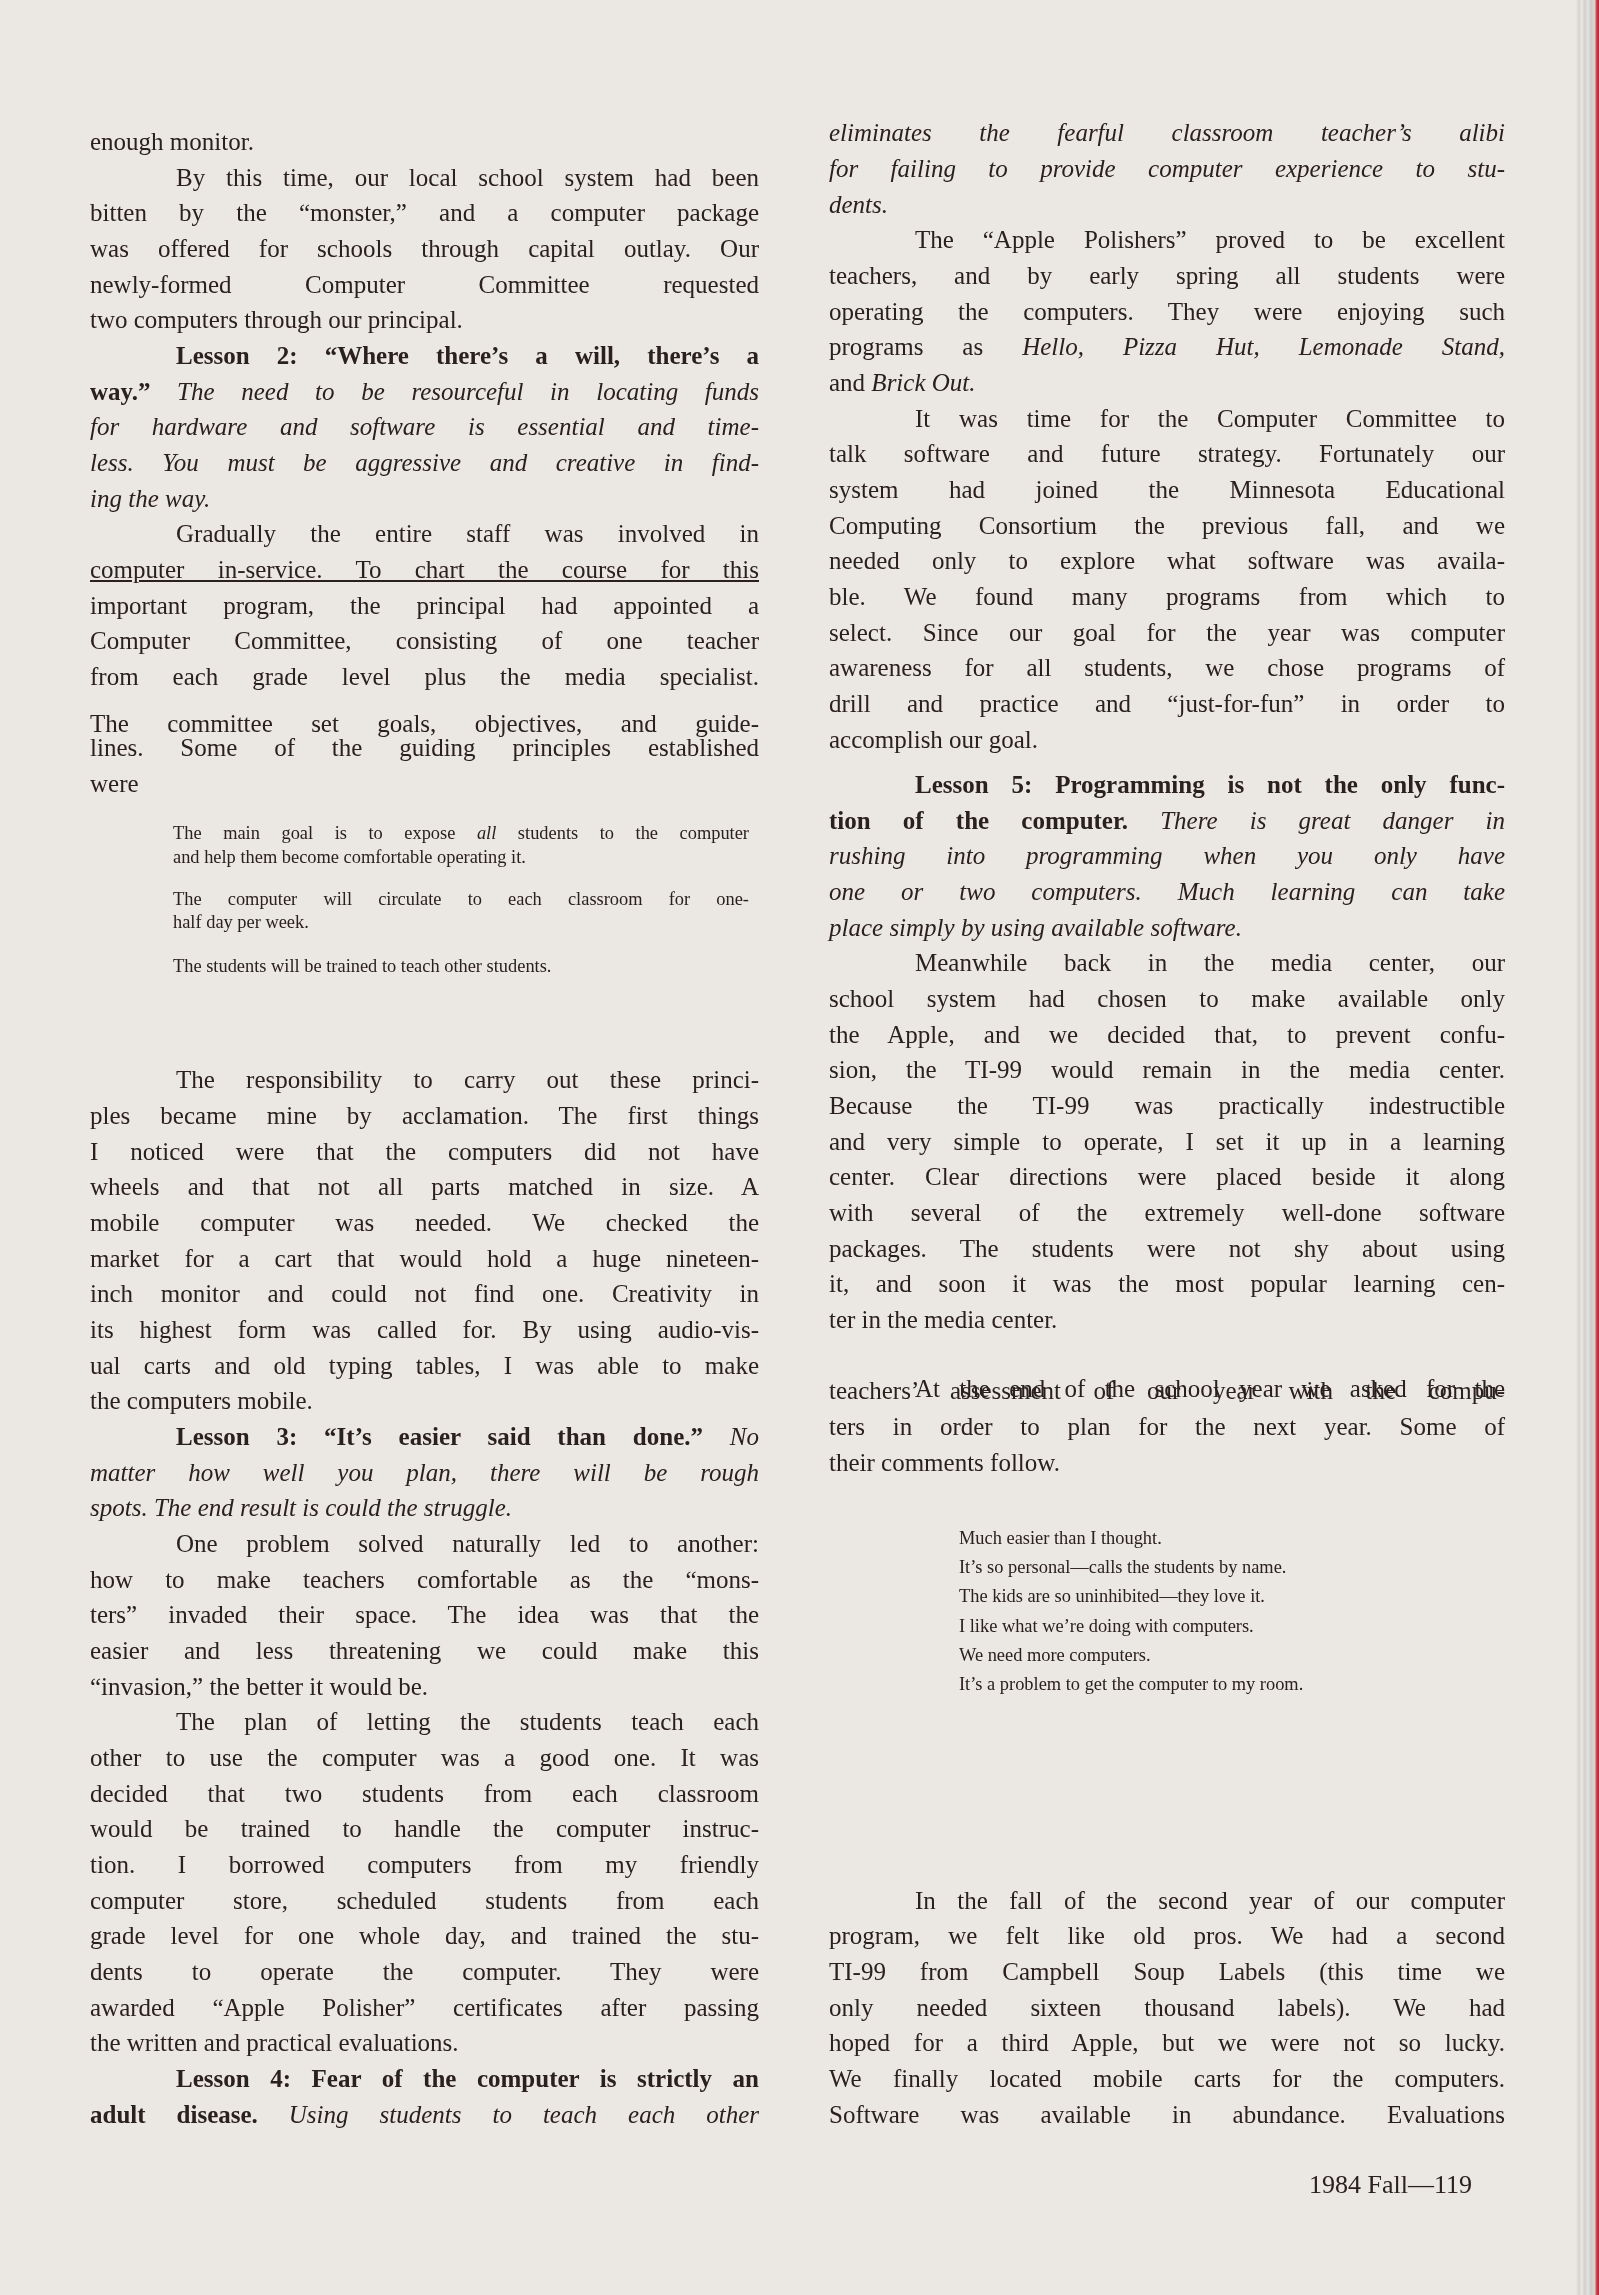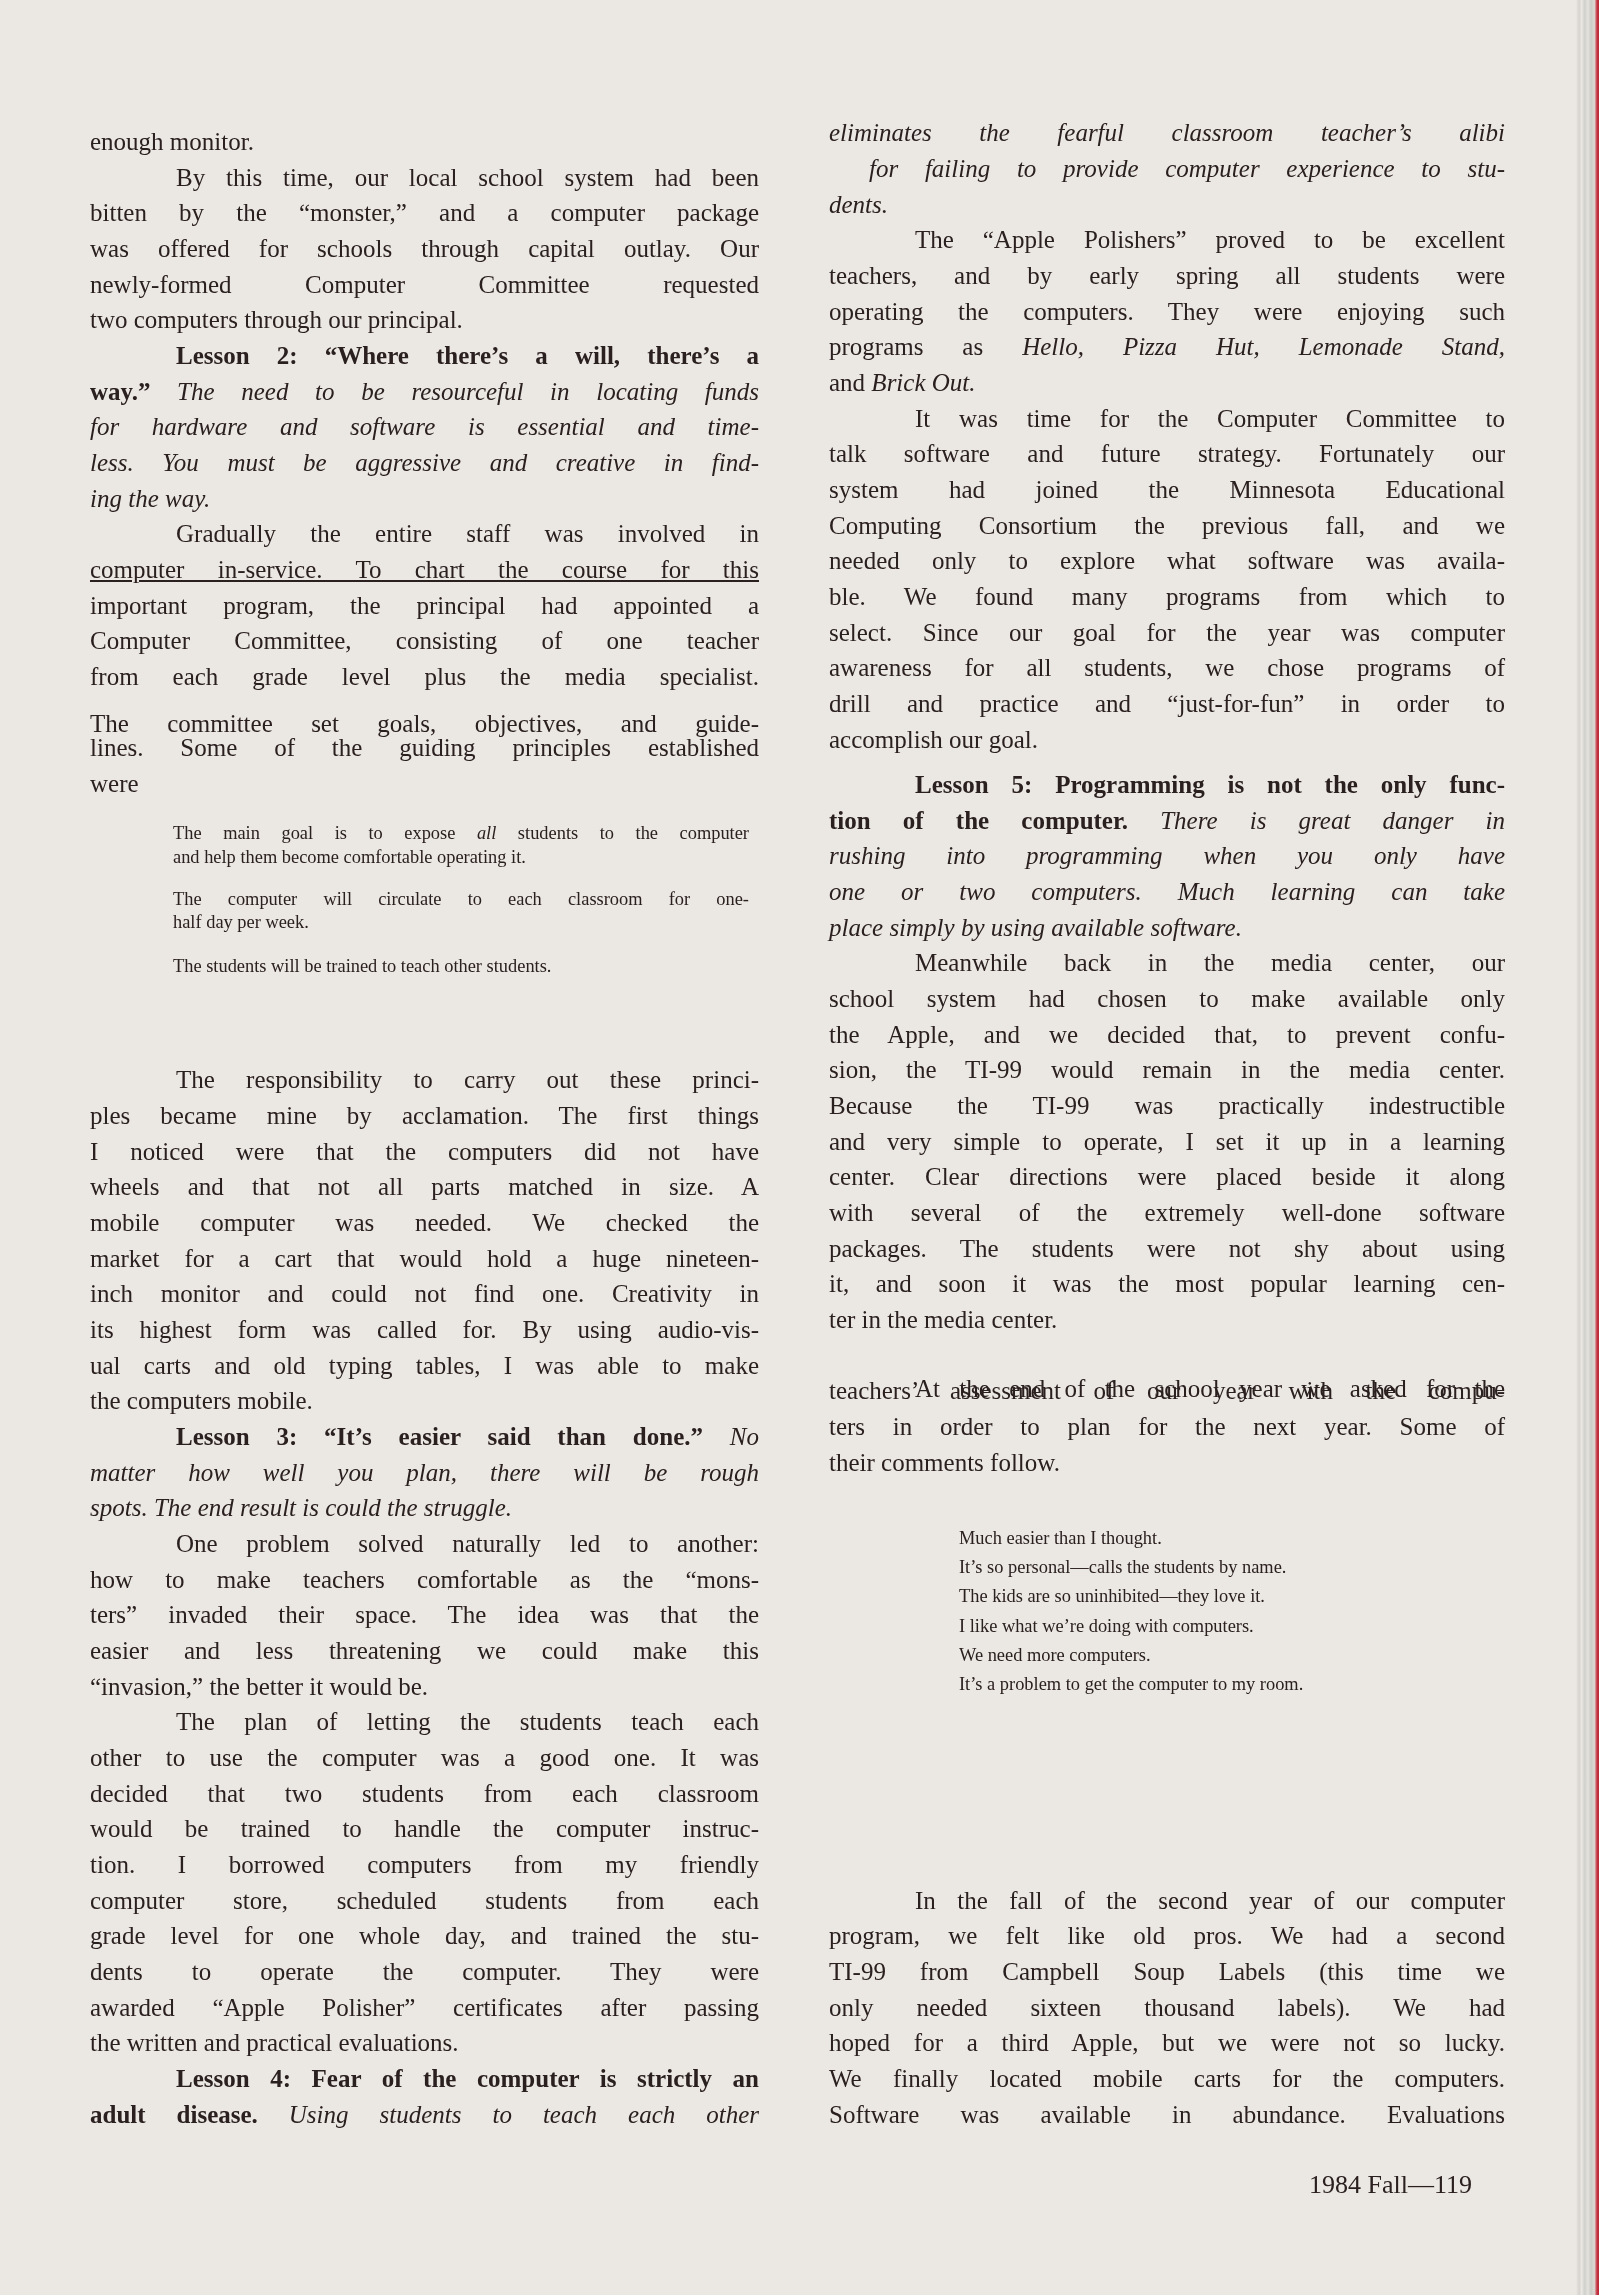--- a/index.html
+++ b/index.html
@@ -80,21 +80,21 @@
     <div class="line" style="top: 1883px;"><span>computer store, scheduled students from each</span></div>
     <div class="line" style="top: 1918px;"><span>grade level for one whole day, and trained the stu-</span></div>
     <div class="line" style="top: 1954px;"><span>dents to operate the computer. They were</span></div>
     <div class="line" style="top: 1990px;"><span>awarded “Apple Polisher” certificates after passing</span></div>
     <div class="line last" style="top: 2025px;"><span>the written and practical evaluations.</span></div>
     <div class="line indent" style="top: 2061px;"><span class="b">Lesson 4:  Fear of the computer is strictly an</span></div>
     <div class="line" style="top: 2097px;"><span class="b">adult disease.</span><span class="i"> Using students to teach each other</span></div>
   </div>
 <div class="col col-right" id="col-right">
     <div class="line" style="top: 115px;"><span class="i">eliminates the fearful classroom teacher’s alibi</span></div>
-    <div class="line" style="top: 151px; margin-left: 40px;"><span class="i">for failing to provide computer experience to stu-</span></div>
+    <div class="line" style="top: 151px;"><span class="i">for failing to provide computer experience to stu-</span></div>
     <div class="line last" style="top: 187px;"><span class="i">dents.</span></div>
     <div class="line indent" style="top: 222px;"><span>The “Apple Polishers” proved to be excellent</span></div>
     <div class="line" style="top: 258px;"><span>teachers, and by early spring all students were</span></div>
     <div class="line" style="top: 294px;"><span>operating the computers. They were enjoying such</span></div>
     <div class="line" style="top: 329px;"><span>programs as </span><span class="i">Hello, Pizza Hut, Lemonade Stand,</span></div>
     <div class="line last" style="top: 365px;"><span>and </span><span class="i">Brick Out.</span></div>
     <div class="line indent" style="top: 401px;"><span>It was time for the Computer Committee to</span></div>
     <div class="line" style="top: 436px;"><span>talk software and future strategy. Fortunately our</span></div>
     <div class="line" style="top: 472px;"><span>system had joined the Minnesota Educational</span></div>
     <div class="line" style="top: 508px;"><span>Computing Consortium the previous fall, and we</span></div>

